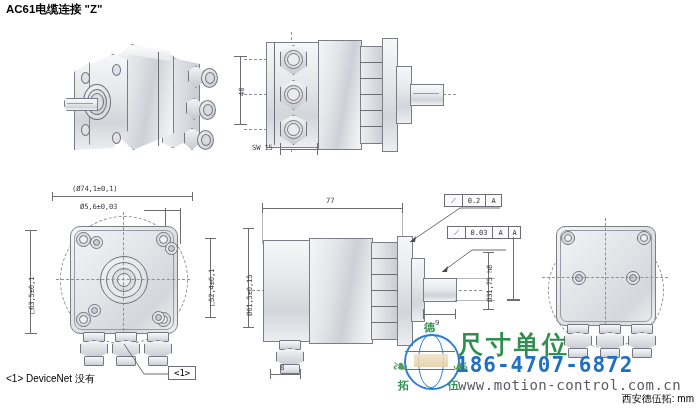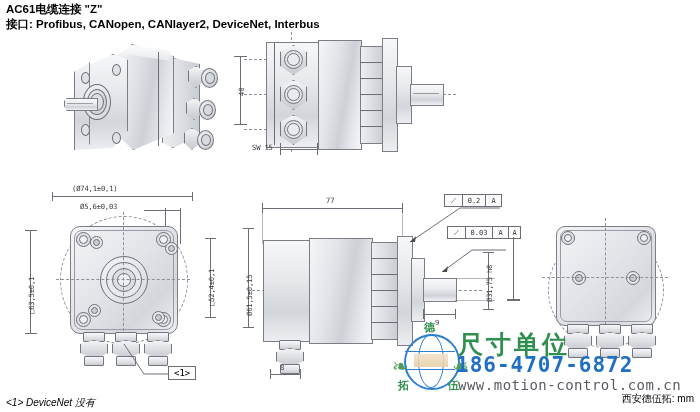--- a/index.html
+++ b/index.html
@@ -5,21 +5,21 @@
   html,body{margin:0;padding:0;background:#ffffff;}
   body{width:700px;height:412px;position:relative;overflow:hidden;
        font-family:"Liberation Sans","DejaVu Sans",sans-serif;color:#000;}
   .abs{position:absolute;}
 
   
   #header{left:6px;top:2px;width:690px;}
   #header .line{font-size:11.5px;font-weight:bold;line-height:15px;letter-spacing:0px;}
 
   
-  #footer-note{left:6px;top:396px;font-size:10px;font-style:italic;}
+  #footer-note{left:6px;top:372px;font-size:10px;}
   #footer-unit{right:6px;top:392px;font-size:10px;}
 
   
   .dimtxt{font-family:"DejaVu Sans Mono","Liberation Mono",monospace;
           font-size:7.2px;color:#3a3a42;white-space:nowrap;letter-spacing:-0.2px;}
   .ln{background:#6d6d78;}
   .ln-h{height:1px;}
   .ln-v{width:1px;}
   .ctr{background:transparent;border-top:1px dashed #8f8f9a;height:0;}
   .ctrv{background:transparent;border-left:1px dashed #8f8f9a;width:0;}
@@ -62,21 +62,20 @@
 
   
   .gland-nut{background:linear-gradient(180deg,#f3f4f6,#dcdee2 50%,#c6c9cf);border:1px solid #75757f;}
   .gland-cap{background:linear-gradient(180deg,#f6f7f9,#e0e2e6 60%,#cacdd3);border:1px solid #75757f;border-radius:1px;}
 </style>
 </head>
 <body>
 
 <div class="abs" id="header">
   <div class="line">AC61电缆连接 "Z"</div>
-  <div class="line">接口: Profibus, CANopen, CANlayer2, DeviceNet, Interbus</div>
 </div>
 
 <div class="abs" style="left:62px;top:36px;width:176px;height:128px;">
 
   <div class="abs metal3" style="left:100px;top:22px;width:36px;height:88px;
               clip-path:polygon(0 8px,30% 0,100% 6px,100% 86%,28% 100%,0 94%);"></div>
 
   <div class="abs metal" style="left:48px;top:8px;width:62px;height:104px;
               clip-path:polygon(0 22px,34% 0,100% 12px,100% 84%,36% 100%,0 84px);"></div>
 

